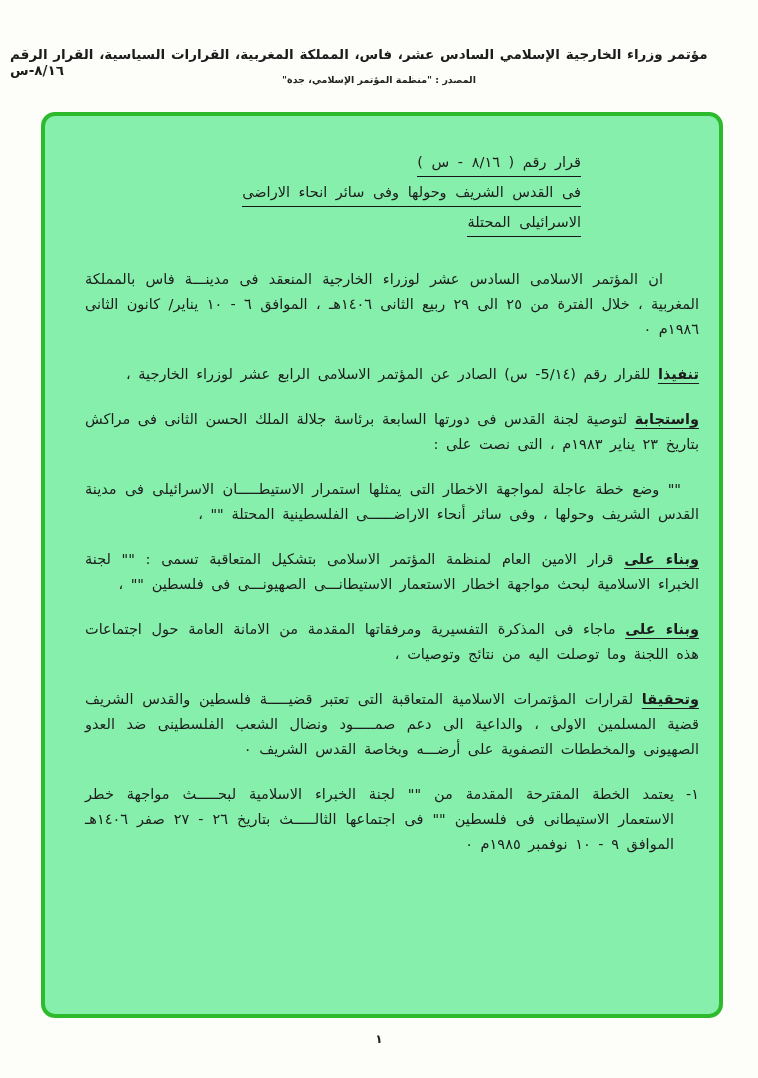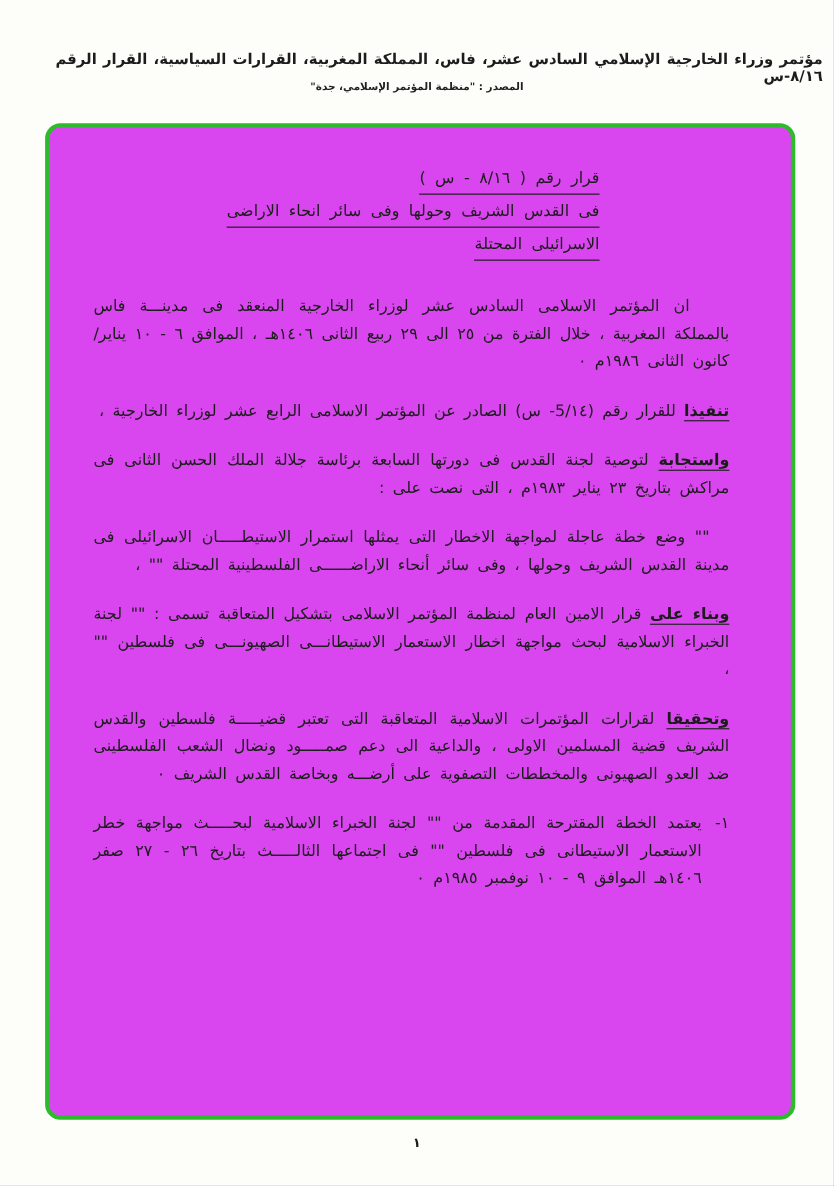--- a/index.html
+++ b/index.html
@@ -6,36 +6,36 @@
   html,body { width:758px; height:1078px; }
   body {
     background:#fdfdf9;
     font-family:"DejaVu Sans", sans-serif;
     color:#1c1c1c;
     position:relative;
     overflow:hidden;
   }
   .page-header {
     position:absolute; top:46px; left:10px; right:10px;
-    text-align:right; direction:rtl;
+    text-align:left; direction:rtl;
     font-size:13.5px; font-weight:bold;
     word-spacing:1px;
   }
   .source-line {
     position:absolute; top:74px; left:10px; right:10px;
     text-align:center; direction:rtl;
     font-size:9.5px; font-weight:bold; color:#222;
   }
   .doc-frame {
     position:absolute; left:41px; top:112px;
     width:682px; height:906px;
     border:4px solid #2dbb2d;
     border-radius:14px;
-    background:#d946ef;
-    padding:34px 56px 16px 40px;
+    background:#86efac;
+    padding:34px 20px 16px 40px;
     direction:rtl;
     overflow:hidden;
   }
   .title-block { margin:4px 118px 30px 0; }
   .title-line {
     direction:rtl;
     width:fit-content;
     font-size:14.5px;
     line-height:17px;
     word-spacing:4px;
@@ -94,20 +94,21 @@
   <div class="para opening"><span>ان المؤتمر الاسلامى السادس عشر لوزراء الخارجية المنعقد فى مدينـــة فاس بالمملكة المغربية ، خلال الفترة من ٢٥ الى ٢٩ ربيع الثانى ١٤٠٦هـ ، الموافق ٦ - ١٠ يناير/ كانون الثانى ١٩٨٦م ٠</span></div>
 
   <div class="para"><span class="lead">تنفيذا</span><span> للقرار رقم (5/١٤- س) الصادر عن المؤتمر الاسلامى الرابع عشر لوزراء الخارجية ،</span></div>
 
   <div class="para"><span class="lead">واستجابة</span><span> لتوصية لجنة القدس فى دورتها السابعة برئاسة جلالة الملك الحسن الثانى فى مراكش بتاريخ ٢٣ يناير ١٩٨٣م ، التى نصت على :</span></div>
 
   <div class="para quote"><span>"" وضع خطة عاجلة لمواجهة الاخطار التى يمثلها استمرار الاستيطـــــان الاسرائيلى فى مدينة القدس الشريف وحولها ، وفى سائر أنحاء الاراضــــــى الفلسطينية المحتلة "" ،</span></div>
 
   <div class="para"><span class="lead">وبناء على</span><span> قرار الامين العام لمنظمة المؤتمر الاسلامى بتشكيل المتعاقبة تسمى : "" لجنة الخبراء الاسلامية لبحث مواجهة اخطار الاستعمار الاستيطانـــى الصهيونـــى فى فلسطين "" ،</span></div>
 
+  <div class="para"><span class="lead">وبناء على</span><span> ماجاء فى المذكرة التفسيرية ومرفقاتها المقدمة من الامانة العامة حول اجتماعات هذه اللجنة وما توصلت اليه من نتائج وتوصيات ،</span></div>
 
   <div class="para"><span class="lead">وتحقيقا</span><span> لقرارات المؤتمرات الاسلامية المتعاقبة التى تعتبر قضيـــــة فلسطين والقدس الشريف قضية المسلمين الاولى ، والداعية الى دعم صمـــــود ونضال الشعب الفلسطينى ضد العدو الصهيونى والمخططات التصفوية على أرضـــه وبخاصة القدس الشريف ٠</span></div>
 
   <div class="list-item">
     <span class="list-marker">١-</span>
     <span class="list-text">يعتمد الخطة المقترحة المقدمة من "" لجنة الخبراء الاسلامية لبحـــــث مواجهة خطر الاستعمار الاستيطانى فى فلسطين "" فى اجتماعها الثالـــــث بتاريخ ٢٦ - ٢٧ صفر ١٤٠٦هـ الموافق ٩ - ١٠ نوفمبر ١٩٨٥م ٠</span>
   </div>
 
 </div>
 

